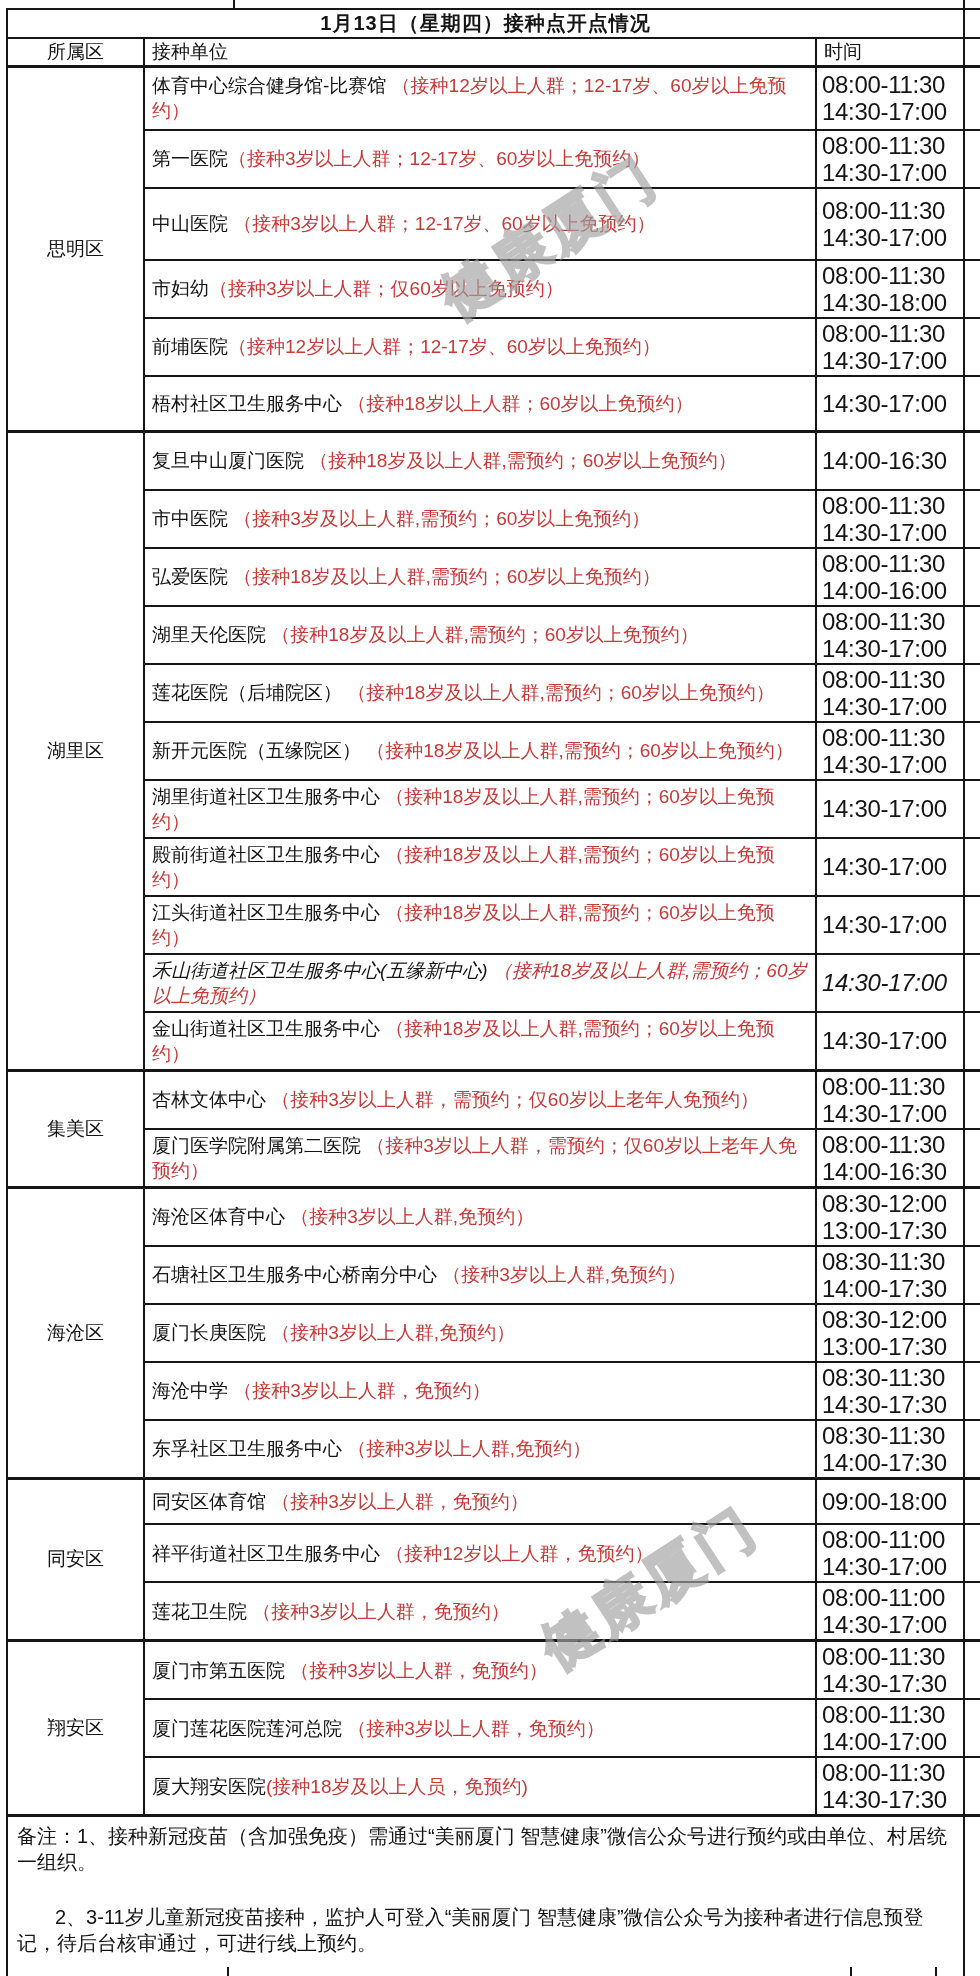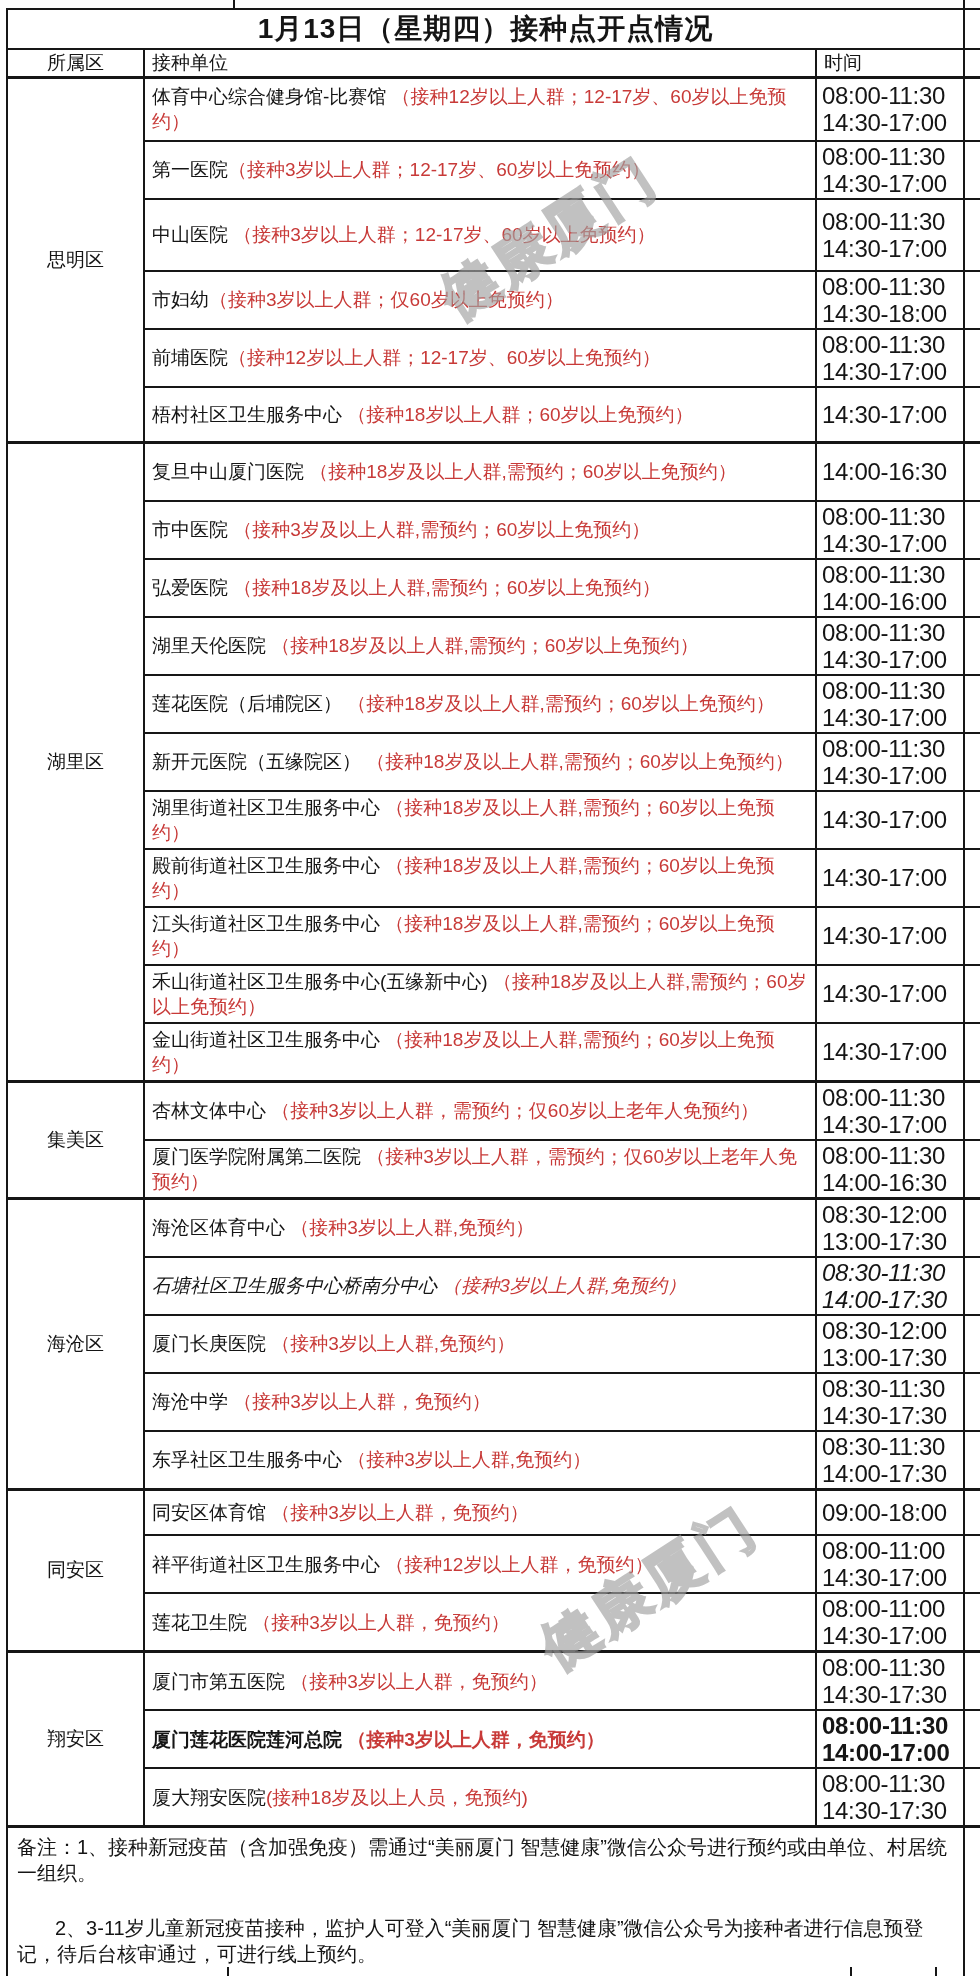--- a/index.html
+++ b/index.html
@@ -9,21 +9,21 @@
     font-family:"Liberation Sans","DejaVu Sans",sans-serif;
     color:#151515;
   }
   table.grid {
     position:absolute; left:6px; top:8px;
     border-collapse:collapse; table-layout:fixed; width:974px;
     background:#fff;
   }
   .grid th, .grid td { border:2px solid #161616; overflow:hidden; }
   .title-row th {
-    height:24px; padding:0; font-size:28px; font-weight:bold;
+    height:24px; padding:0; font-size:20px; font-weight:bold;
     text-align:center; letter-spacing:1px;
   }
   .header-row th { height:25px; padding:0 0 0 7px; font-size:19px; font-weight:normal; text-align:left; }
   .header-row th.district-h { text-align:center; padding:0; }
   td.district-cell { text-align:center; vertical-align:middle; font-size:19px; padding:0; }
   td.unit-cell { vertical-align:middle; font-size:19px; line-height:25px; padding:3px 4px 3px 7px; }
   .unit-note { color:#c83a38; }
   td.time-cell { vertical-align:middle; font-size:24px; line-height:27px; padding:1px 2px 1px 5px; letter-spacing:-0.3px; }
   td.sliver-cell { padding:0; }
   tr.district-start td { border-top-width:3px; }
@@ -177,21 +177,21 @@
           </td>
           <td class="sliver-cell"></td>
         </tr>
         <tr style="height: 57px; border-radius: 12px;">
           <td class="unit-cell"><span>江头街道社区卫生服务中心</span> <span class="unit-note">（接种18岁及以上人群,需预约；60岁以上免预约）</span></td>
           <td class="time-cell">
             <div>14:30-17:00</div>
           </td>
           <td class="sliver-cell"></td>
         </tr>
-        <tr style="height: 58px;">
+        <tr style="height: 58px; font-style: italic;">
           <td class="unit-cell"><span>禾山街道社区卫生服务中心(五缘新中心)</span> <span class="unit-note">（接种18岁及以上人群,需预约；60岁以上免预约）</span></td>
           <td class="time-cell">
             <div>14:30-17:00</div>
           </td>
           <td class="sliver-cell"></td>
         </tr>
         <tr style="height: 57px;">
           <td class="unit-cell"><span>金山街道社区卫生服务中心</span> <span class="unit-note">（接种18岁及以上人群,需预约；60岁以上免预约）</span></td>
           <td class="time-cell">
             <div>14:30-17:00</div>
@@ -217,21 +217,21 @@
         </tr>
         <tr class="district-start" style="height: 58px;">
           <td class="district-cell" rowspan="5">海沧区</td>
           <td class="unit-cell"><span>海沧区体育中心</span> <span class="unit-note">（接种3岁以上人群,免预约）</span></td>
           <td class="time-cell">
             <div>08:30-12:00</div>
             <div>13:00-17:30</div>
           </td>
           <td class="sliver-cell"></td>
         </tr>
-        <tr style="height: 57px; font-style: italic;">
+        <tr style="height: 57px;">
           <td class="unit-cell"><span>石塘社区卫生服务中心桥南分中心</span> <span class="unit-note">（接种3岁以上人群,免预约）</span></td>
           <td class="time-cell">
             <div>08:30-11:30</div>
             <div>14:00-17:30</div>
           </td>
           <td class="sliver-cell"></td>
         </tr>
         <tr style="height: 57px;">
           <td class="unit-cell"><span>厦门长庚医院</span> <span class="unit-note">（接种3岁以上人群,免预约）</span></td>
           <td class="time-cell">
@@ -282,21 +282,21 @@
         </tr>
         <tr class="district-start" style="height: 56px;">
           <td class="district-cell" rowspan="3">翔安区</td>
           <td class="unit-cell"><span>厦门市第五医院</span> <span class="unit-note">（接种3岁以上人群，免预约）</span></td>
           <td class="time-cell">
             <div>08:00-11:30</div>
             <div>14:30-17:30</div>
           </td>
           <td class="sliver-cell"></td>
         </tr>
-        <tr style="height: 57px; font-weight: bold;">
+        <tr style="height: 57px;">
           <td class="unit-cell"><span>厦门莲花医院莲河总院</span> <span class="unit-note">（接种3岁以上人群，免预约）</span></td>
           <td class="time-cell">
             <div>08:00-11:30</div>
             <div>14:00-17:00</div>
           </td>
           <td class="sliver-cell"></td>
         </tr>
         <tr style="height: 57px;">
           <td class="unit-cell"><span>厦大翔安医院</span><span class="unit-note">(接种18岁及以上人员，免预约)</span></td>
           <td class="time-cell">

